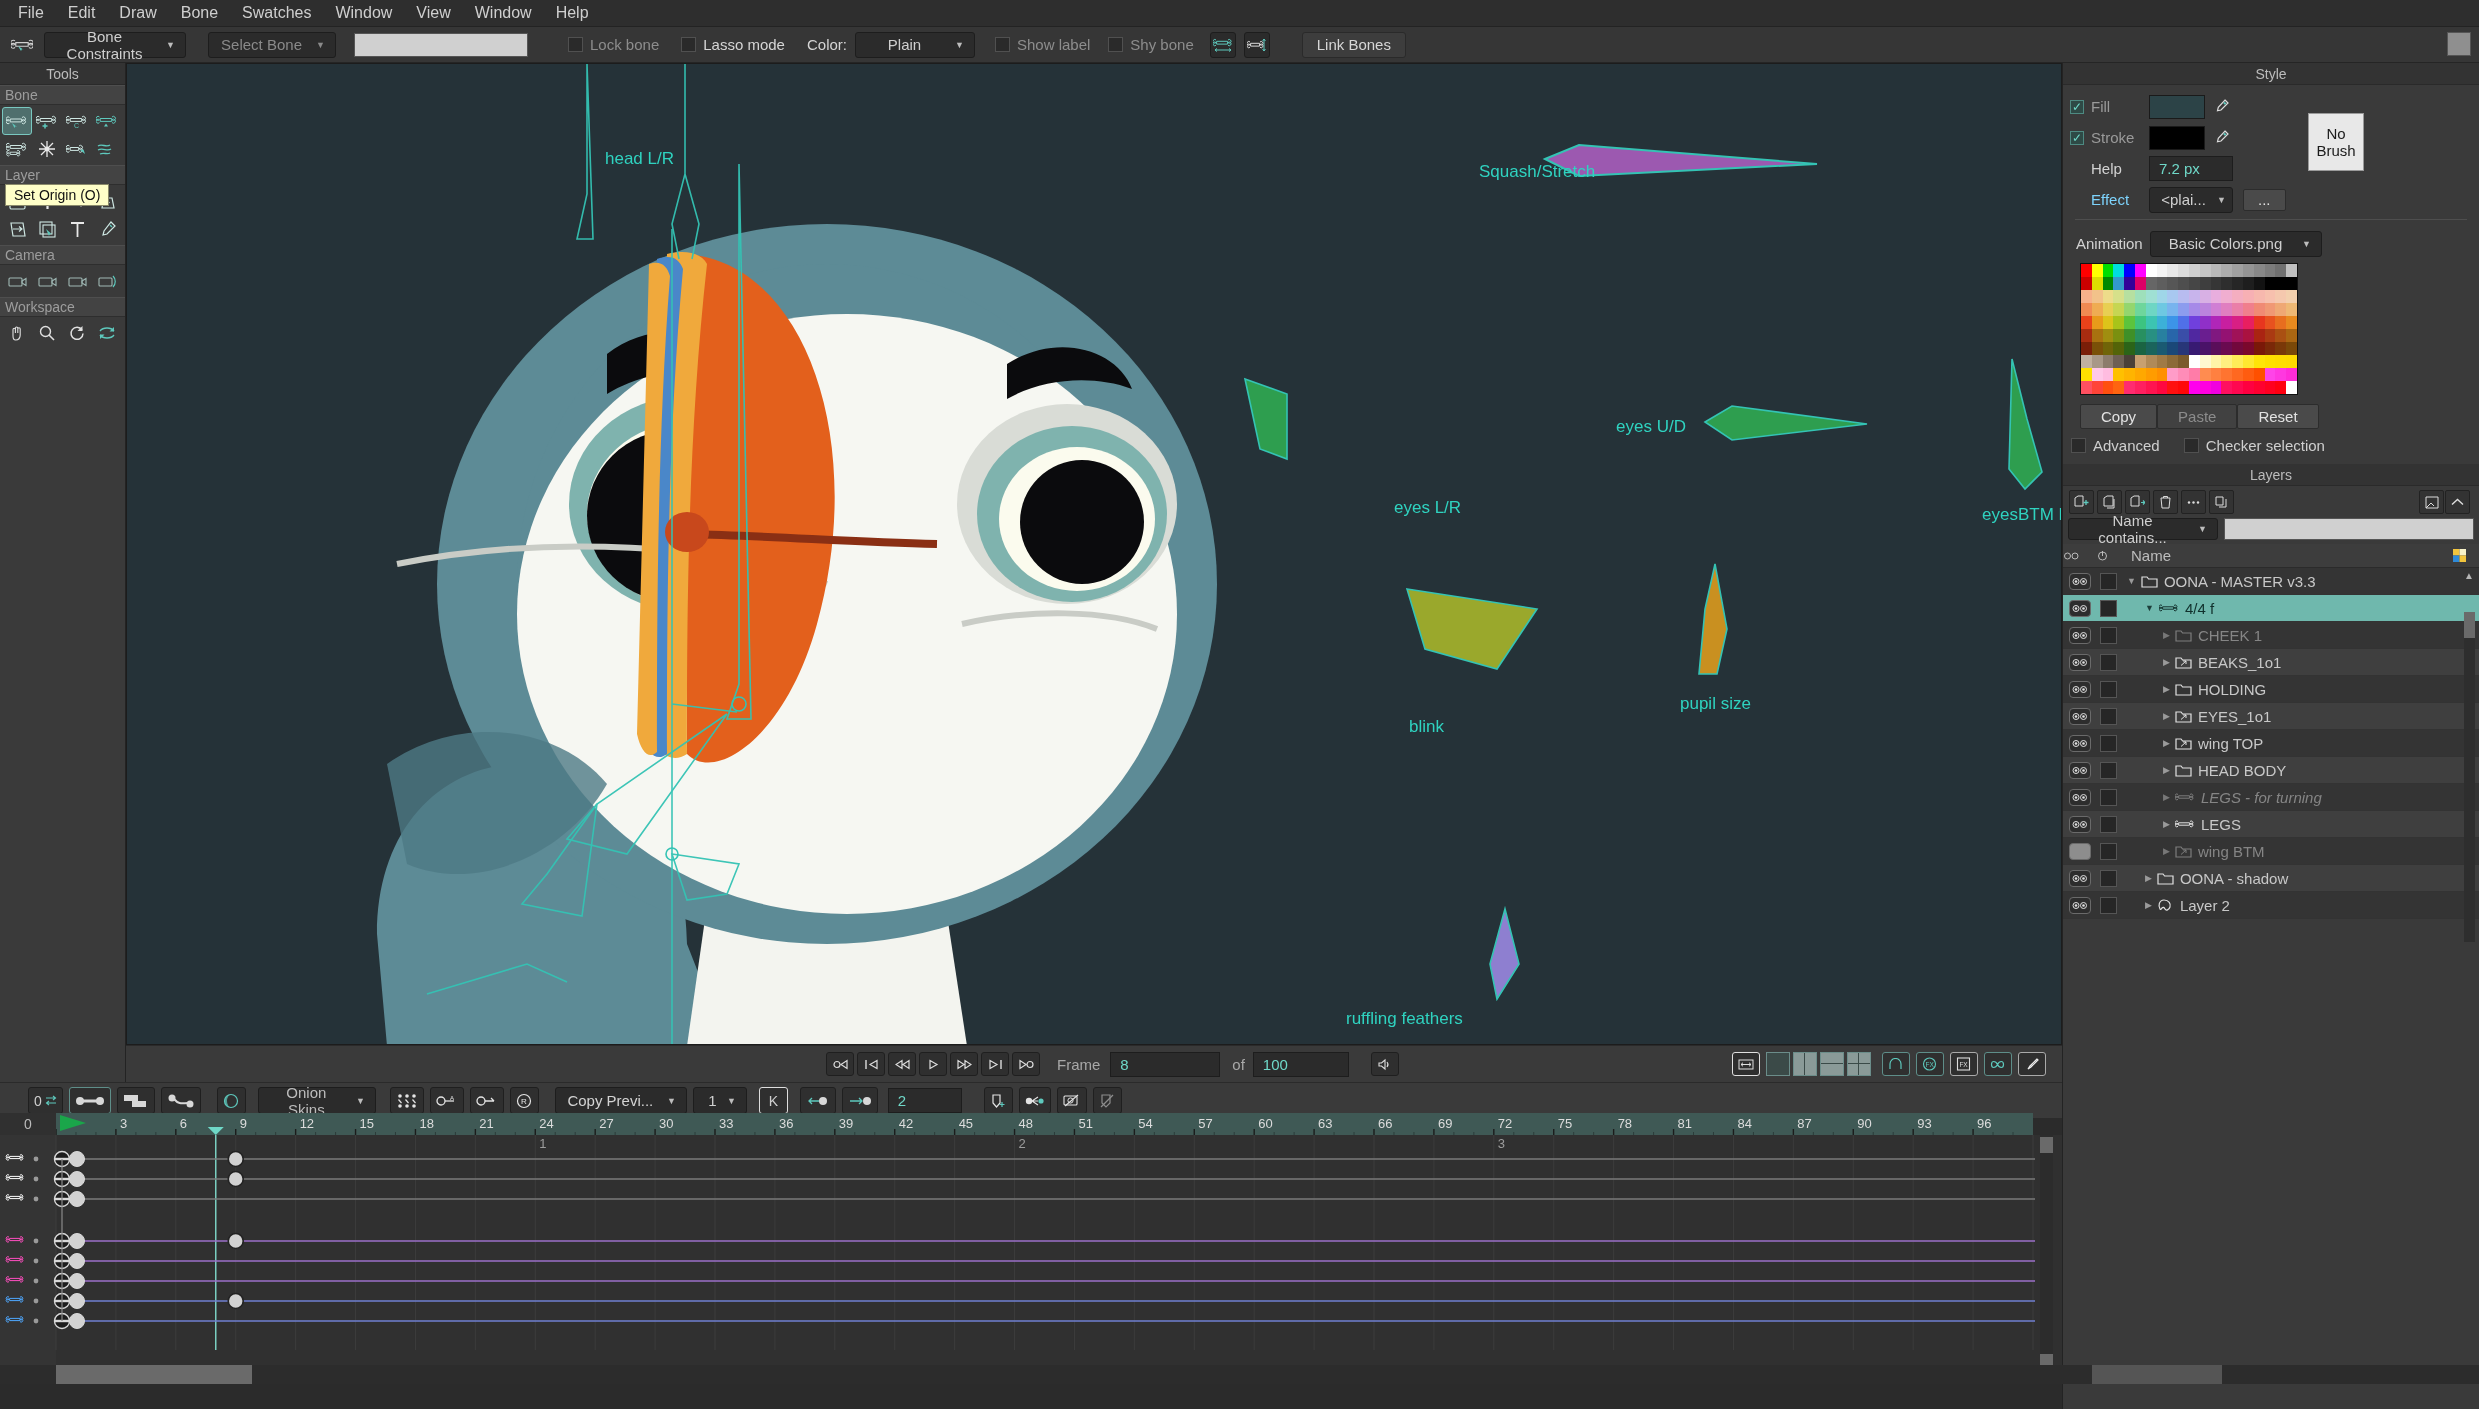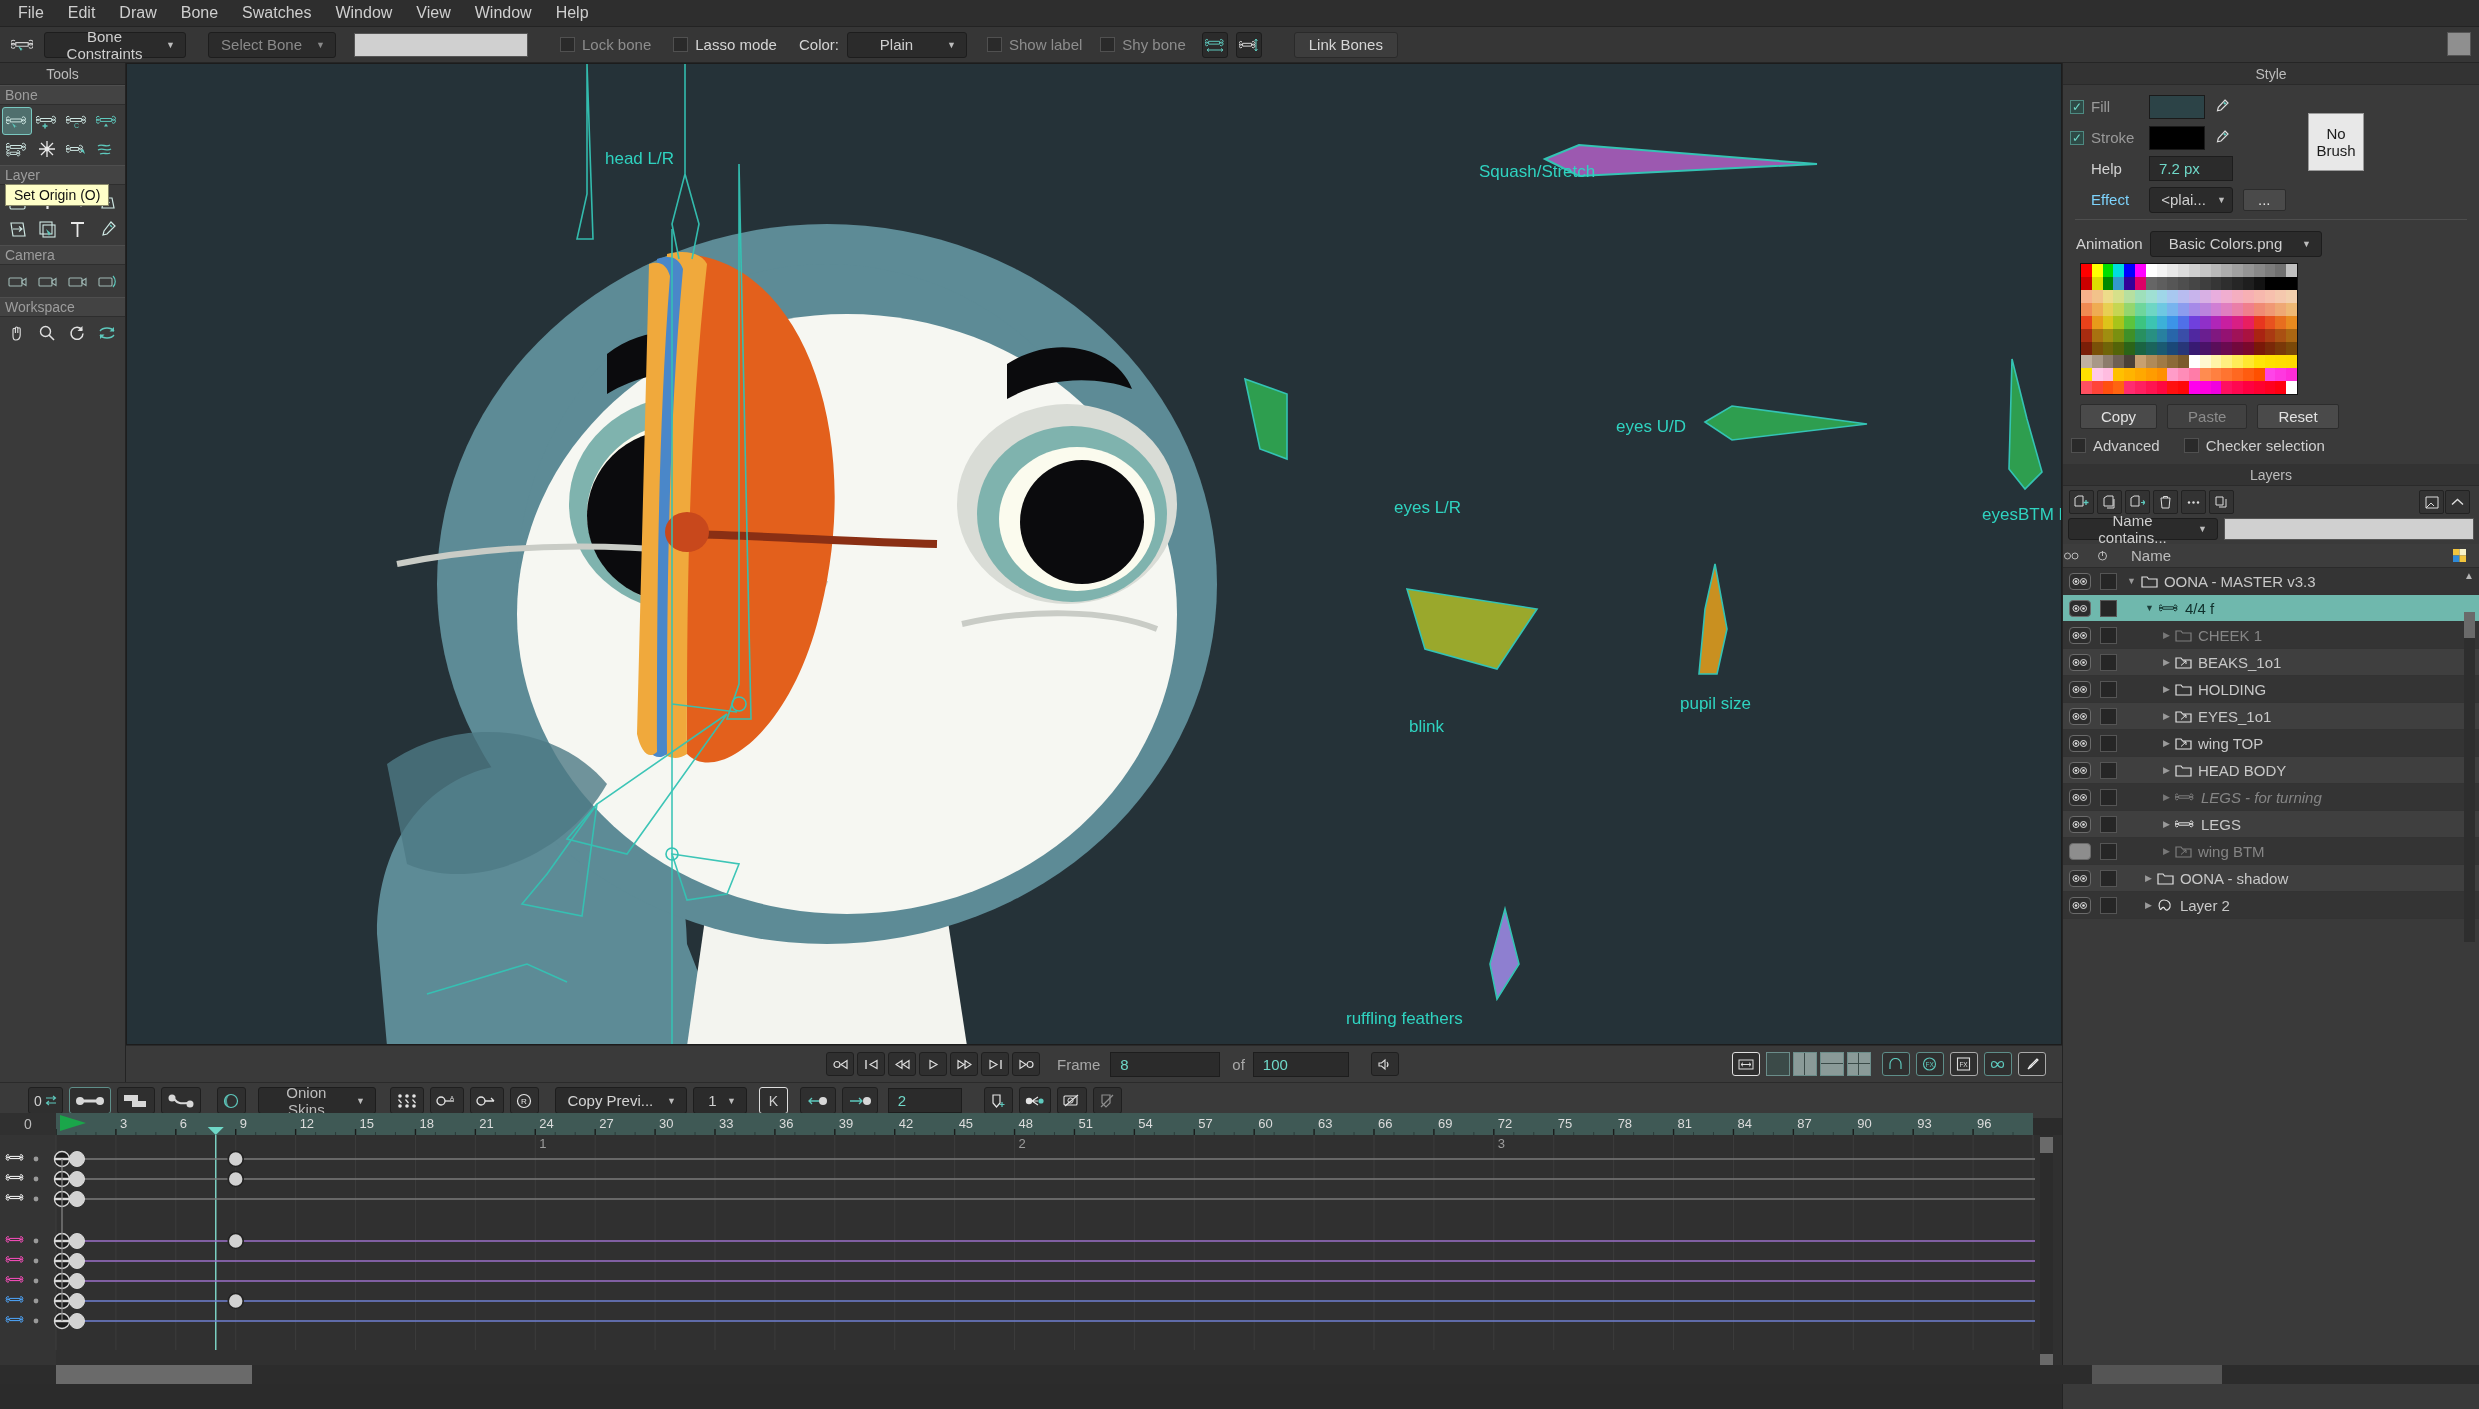--- a/index.html
+++ b/index.html
@@ -202,21 +202,21 @@
     </div>
     <div class="combo" style="width:142px">
       <span class="cv">Bone Constraints</span>
       <span class="caret">▼</span>
     </div>
     <div class="combo dim" style="width:128px;margin-left:14px">
       <span class="cv">Select Bone</span>
       <span class="caret">▼</span>
     </div>
     <input class="txtfield" style="margin-left: 10px;" value="">
-    <div class="chk-wrap" style="margin-left:24px">
+    <div class="chk-wrap" style="margin-left:32px">
       <span class="chk"></span>
       <span>Lock bone</span>
     </div>
     <div class="chk-wrap" style="margin-left:14px">
       <span class="chk"></span>
       <span style="color:#d5d5d5">Lasso mode</span>
     </div>
     <span class="lbl" style="margin-left:14px;color:#d5d5d5">Color:</span>
     <div class="combo" style="width:120px">
       <span class="cv">Plain</span>
@@ -841,21 +841,21 @@
             <div style="background: rgb(240, 0, 224);"></div>
             <div style="background: rgb(255, 16, 96);"></div>
             <div style="background: rgb(255, 8, 80);"></div>
             <div style="background: rgb(255, 0, 64);"></div>
             <div style="background: rgb(255, 0, 48);"></div>
             <div style="background: rgb(255, 0, 32);"></div>
             <div style="background: rgb(255, 0, 16);"></div>
             <div style="background: rgb(255, 255, 255);"></div>
           </div>
       </div>
-      <div style="display:flex;gap:10px;margin:9px 0 0 17px">
+      <div style="display:flex;margin:9px 0 0 17px">
         <span class="sm-btn">Copy</span>
         <span class="sm-btn dis">Paste</span>
         <span class="sm-btn">Reset</span>
       </div>
       <div style="display:flex;gap:24px;margin:8px 0 0 8px;align-items:center">
         <span class="chk-wrap">
           <span class="chk"></span>
           <span style="color:#cfcfcf">Advanced</span>
         </span>
         <span class="chk-wrap">

